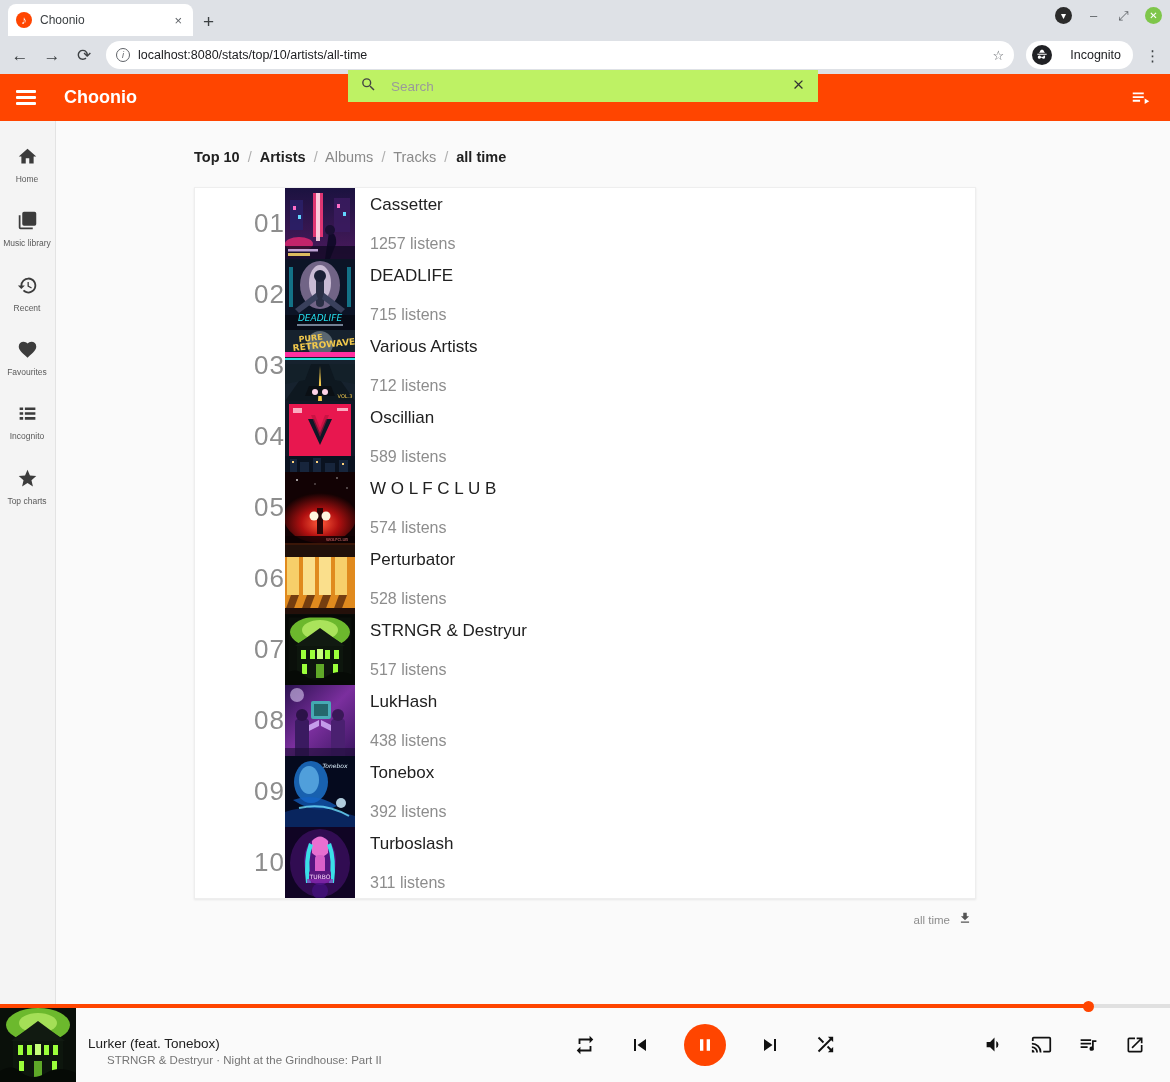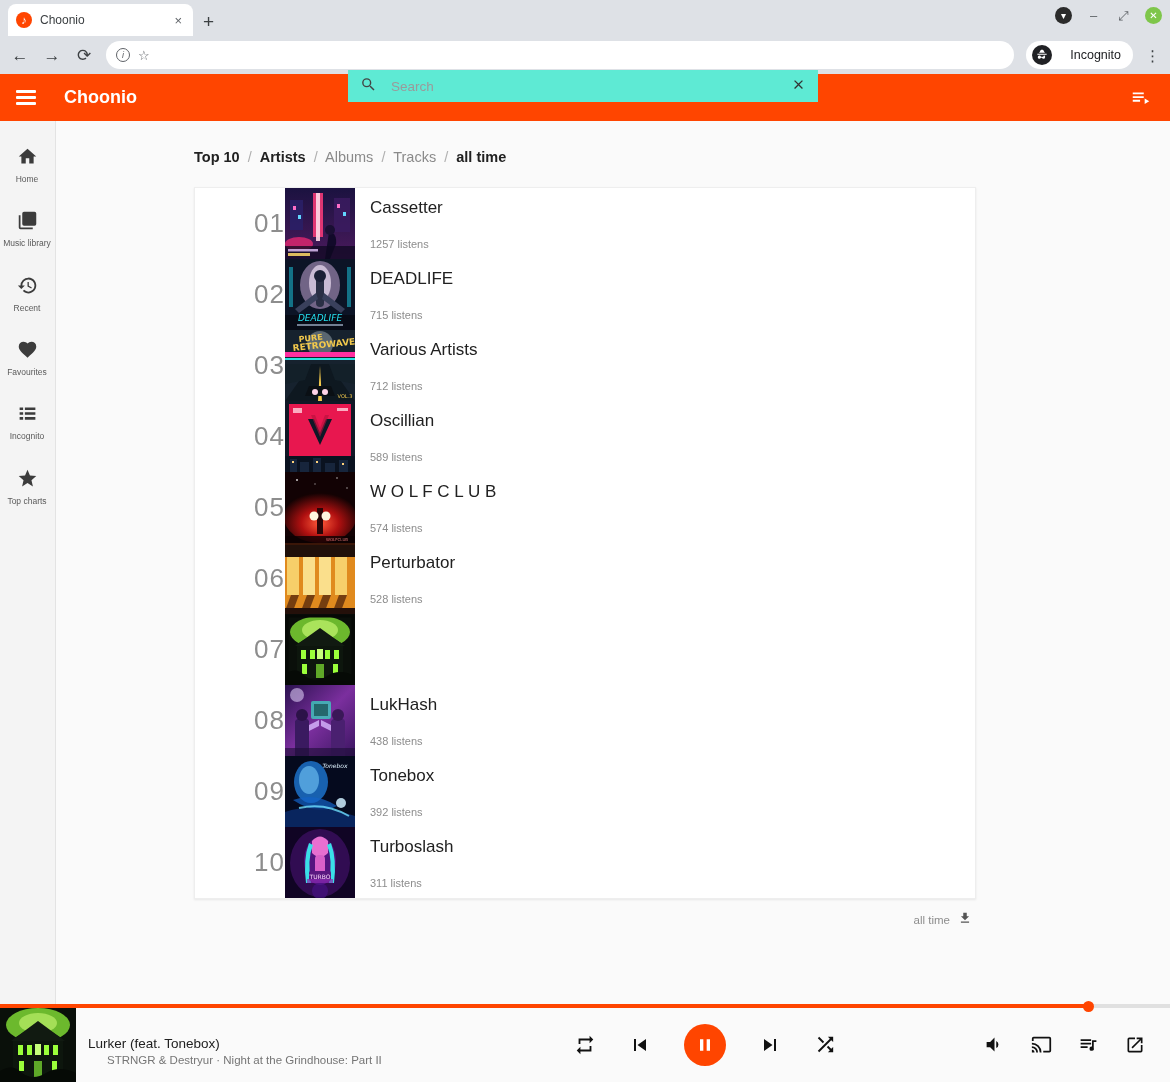--- a/index.html
+++ b/index.html
@@ -53,21 +53,21 @@
   
   .app-header {
     height: 47px; background: #ff4500; display: flex; align-items: center;
     padding: 0 16px; position: relative;
   }
   .hamburger { width: 20px; display: flex; flex-direction: column; gap: 3.5px; cursor: pointer; margin-right: 28px; }
   .hamburger span { display: block; height: 2.5px; background: #fff; border-radius: 1px; }
   .app-title { color: #fff; font-size: 18px; font-weight: bold; }
   .search-wrap {
     position: absolute; left: 348px; top: 70px; width: 470px; height: 32px;
-    background: #5eead4; display: flex; align-items: center; padding: 0 12px; gap: 14px;
+    background: #bef264; display: flex; align-items: center; padding: 0 12px; gap: 14px;
   }
   .search-input {
     flex: 1 1 auto; border: none; outline: none; background: transparent;
     font-size: 13.5px; color: #333; font-family: "Liberation Sans", sans-serif;
   }
   .search-input::placeholder { color: #9a9a9a; }
   .hdr-right { position: absolute; right: 18px; top: 13px; cursor: pointer; }
 
   
   .body-area { display: flex; height: 892px; }
@@ -91,21 +91,21 @@
   .card {
     margin-left: 138px; width: 782px; background: #fff;
     border: 1px solid #eee; box-shadow: 0 1px 2px rgba(0,0,0,.08);
   }
   .chart-row { display: flex; align-items: center; height: 71px; }
   .rank { width: 90px; text-align: right; font-size: 26px; color: #8d8d8d; letter-spacing: 1px; flex: 0 0 auto; }
   .thumb { width: 70px; height: 71px; flex: 0 0 auto; position: relative; overflow: hidden; }
   .thumb svg { display: block; width: 70px; height: 71px; }
   .row-text { padding-left: 15px; }
   .row-title { font-size: 17px; color: #212121; line-height: 1.25; }
-  .row-sub { font-size: 11px; color: #8d8d8d; margin-top: 20px; }
+  .row-sub { font-size: 16px; color: #8d8d8d; margin-top: 20px; }
 
   .card-footer {
     margin-left: 138px; width: 782px; display: flex; justify-content: flex-end;
     align-items: center; gap: 8px; padding: 12px 4px 0 0;
   }
   .cf-label { font-size: 11.5px; color: #8d8d8d; }
 
   
   .player { position: absolute; left: 0; bottom: 0; width: 1170px; height: 76px; background: #fafafa;
     border-top: 1px solid #e0e0e0; display: flex; align-items: center; }
@@ -142,20 +142,21 @@
       <span class="wc-plain">⤢</span>
       <span class="wc-circ wc-green">✕</span>
     </div>
   </div>
   <div class="toolbar">
     <span class="nav-btn">←</span>
     <span class="nav-btn">→</span>
     <span class="nav-btn">⟳</span>
     <div class="omnibox">
       <span class="omni-info">i</span>
+      <span class="omni-url">localhost:8080/stats/top/10/artists/all-time</span>
       <span class="omni-star">☆</span>
     </div>
     <div class="incognito-pill">
       <span class="incog-avatar">
         <svg width="14" height="14" viewBox="0 0 24 24" fill="#fff">
             <path d="M12 3c-2 0-3 1-3.5 3L7 8h10l-1.5-2C15 4 14 3 12 3zM4 10v1.5h16V10H4zm3.5 3A2.75 2.75 0 004.75 15.8 2.75 2.75 0 007.5 18.5a2.75 2.75 0 002.62-1.9h1.76a2.75 2.75 0 002.62 1.9 2.75 2.75 0 002.75-2.7A2.75 2.75 0 0016.5 13c-1.2 0-2.2.74-2.6 1.8h-3.8c-.4-1.06-1.4-1.8-2.6-1.8z"></path>
           </svg>
       </span>
       <span class="incognito-label">Incognito</span>
     </div>
@@ -438,20 +439,24 @@
             <rect x="40" y="36" width="5" height="9" fill="#9bff3a"></rect>
               <rect x="49" y="36" width="5" height="9" fill="#9bff3a"></rect>
             <rect x="32" y="35" width="6" height="10" fill="#c6ff7a"></rect>
             <rect x="17" y="50" width="5" height="10" fill="#9bff3a"></rect>
               <rect x="31" y="50" width="8" height="14" fill="#5fa828"></rect>
             <rect x="48" y="50" width="5" height="10" fill="#9bff3a"></rect>
             <path d="M0 60 q12 -8 20 2 q10 8 22 0 q12 -8 28 0 v9 H0z" fill="#060a06"></path>
             <rect x="2" y="2" width="66" height="67" fill="none" stroke="#060906" stroke-width="3"></rect>
           </svg>
         </div>
+        <div class="row-text">
+          <div class="row-title">STRNGR &amp; Destryur</div>
+          <div class="row-sub">517 listens</div>
+        </div>
       </div>
 
       <div class="chart-row">
         <div class="rank">08</div>
         <div class="thumb">
           <svg viewBox="0 0 70 71">
               <defs>
                 <linearGradient id="a8" x1="0" y1="0" x2="1" y2="1">
                   <stop offset="0" stop-color="#2b1250"></stop>
                   <stop offset=".5" stop-color="#7b2f9e"></stop>

